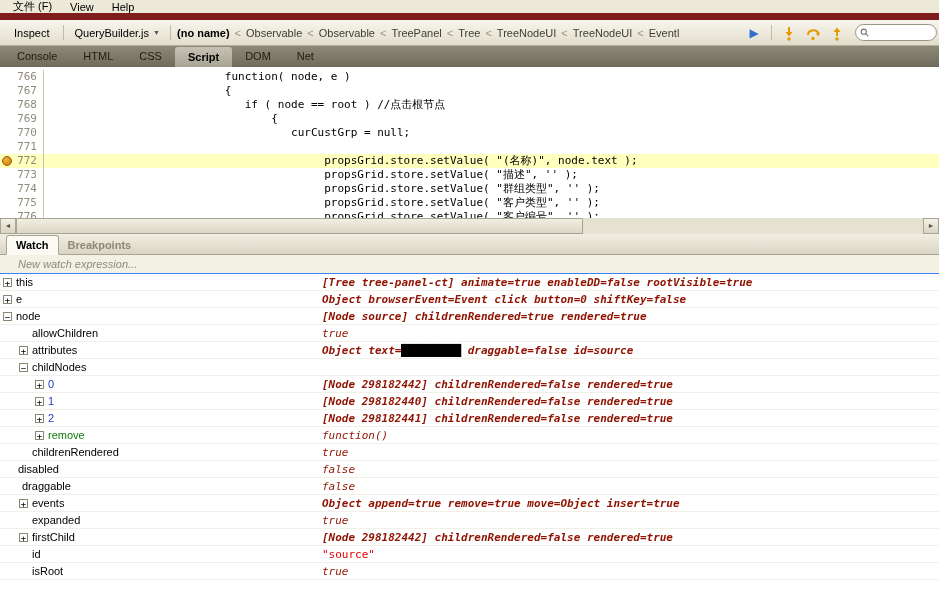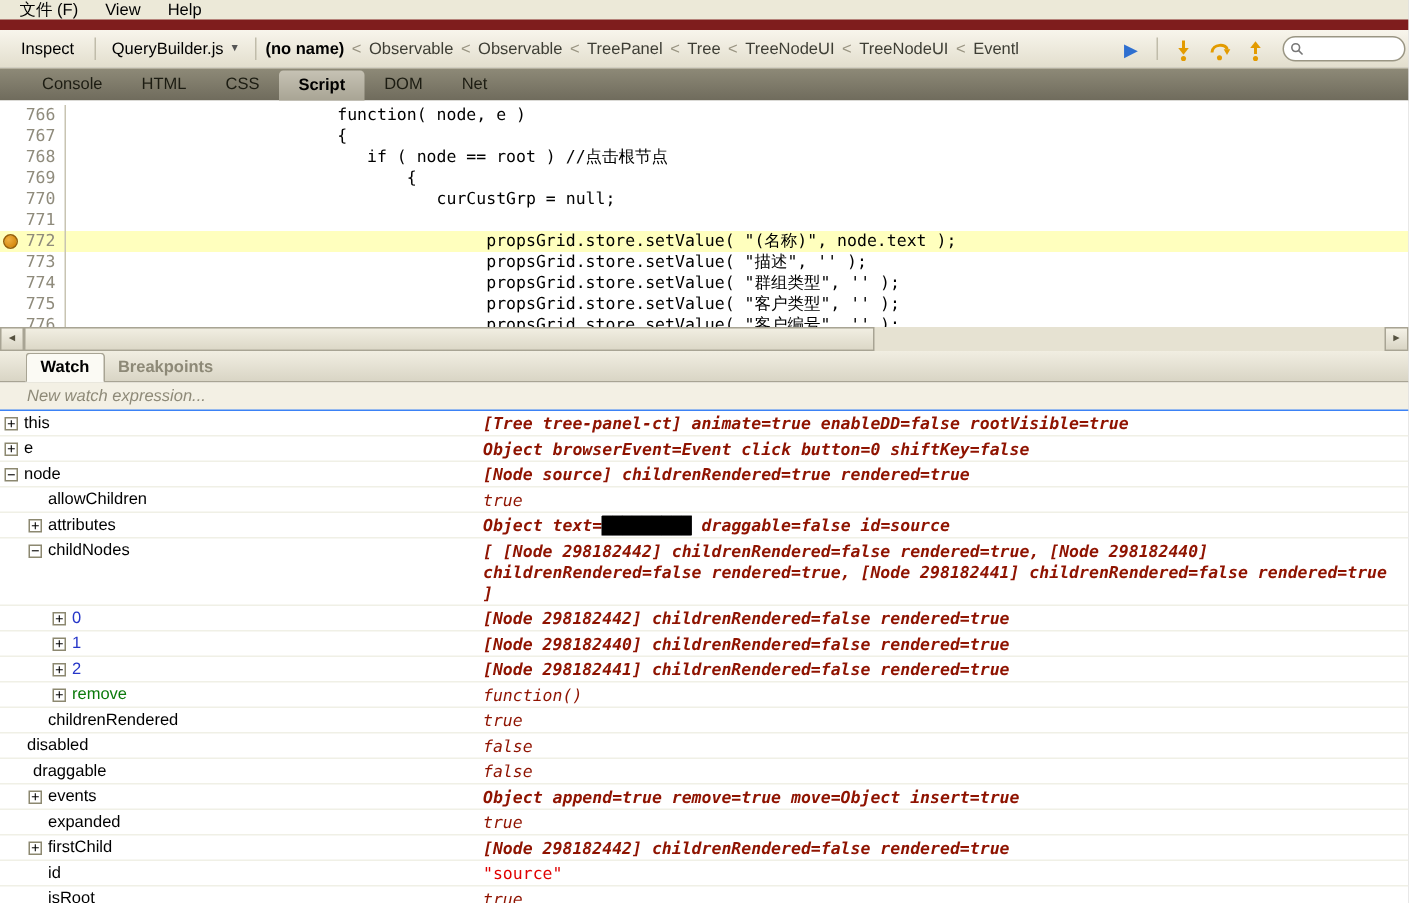--- a/index.html
+++ b/index.html
@@ -31,21 +31,21 @@
   .tbtn { width: 22px; height: 20px; display: flex; align-items: center; justify-content: center; }
   .play { color: #2e6fd0; font-size: 12px; }
   .searchbox { flex: none; width: 82px; height: 17px; border: 1px solid #9a9684;
     border-radius: 9px; background: #fff; display: flex; align-items: center;
     padding: 0 4px; gap: 3px; margin-left: 5px; }
   .search-input { border: none; outline: none; width: 100%; font-size: 11px;
     background: transparent; padding: 0; font-family: "Liberation Sans", sans-serif; }
 
   
   .fb-tabs { height: 21px; background: linear-gradient(#8d8977, #6f6b5c);
-    display: flex; align-items: stretch; padding-left: 15px; font-size: 11px; }
+    display: flex; align-items: stretch; padding-left: 4px; font-size: 11px; }
   .fbtab { padding: 0 13px; line-height: 21px; color: #1c1c12; }
   .fbtab.active { background: linear-gradient(#c6c2b4, #a8a494); font-weight: bold;
     border-radius: 3px 3px 0 0; margin-top: 1px; line-height: 20px; color: #000; }
 
   
   .source { height: 151px; background: #fff; overflow: hidden; padding-top: 3px; }
   .src-row { display: flex; height: 14px; line-height: 14px;
     font-family: "DejaVu Sans Mono", monospace; font-size: 11px; }
   .src-row.current { background: #ffffbe; }
   .gutter { width: 44px; flex: none; position: relative; border-right: 1px solid #c8c4b2;
@@ -61,21 +61,21 @@
   .sb-btn { position: absolute; top: 0; width: 16px; height: 16px;
     background: linear-gradient(#f4f1e6, #d9d5c5); border: 1px solid #a8a494;
     font-size: 7px; line-height: 14px; text-align: center; color: #55513f; }
   .sb-left { left: 0; } .sb-right { right: 0; }
   .sb-thumb { position: absolute; left: 16px; top: 0; width: 567px; height: 16px;
     background: linear-gradient(#f1eee2, #dcd8c7); border: 1px solid #a8a494; }
 
   
   .watch-tabbar { height: 21px; background: linear-gradient(#f1eee2, #d9d5c5);
     border-bottom: 1px solid #a8a494; display: flex; align-items: flex-end;
-    padding-left: 17px; font-size: 11px; }
+    padding-left: 6px; font-size: 11px; }
   .wtab { padding: 3px 9px; font-weight: bold; color: #8d8977; }
   .wtab.active { background: #fbfaf4; border: 1px solid #a8a494;
     border-bottom: 1px solid #fbfaf4; border-radius: 3px 3px 0 0; color: #000;
     margin-bottom: -1px; }
 
   .new-watch { height: 19px; line-height: 18px; padding-left: 18px; font-size: 11px;
     font-style: italic; color: #8e8a78; background: #f3f0e4;
     border-bottom: 1px solid #3b82f6; }
 
   
@@ -297,21 +297,20 @@
           <span class="expander">+</span>
           <span class="wname">attributes</span>
         </div>
         <div class="wvalue v-obj"><span>Object text=</span><span class="redact">█████████</span><span> draggable=false id=source</span></div>
       </div>
       <div class="wrow">
         <div class="wname-cell" style="padding-left: 19px;">
           <span class="expander">−</span>
           <span class="wname">childNodes</span>
         </div>
-        <div class="wvalue v-obj"><span>[ [Node 298182442] childrenRendered=false rendered=true, [Node 298182440] childrenRendered=false rendered=true, [Node 298182441] childrenRendered=false rendered=true ]</span></div>
       </div>
       <div class="wrow">
         <div class="wname-cell" style="padding-left: 35px;">
           <span class="expander">+</span>
           <span class="wname n-index">0</span>
         </div>
         <div class="wvalue v-obj"><span>[Node 298182442] childrenRendered=false rendered=true</span></div>
       </div>
       <div class="wrow">
         <div class="wname-cell" style="padding-left: 35px;">

